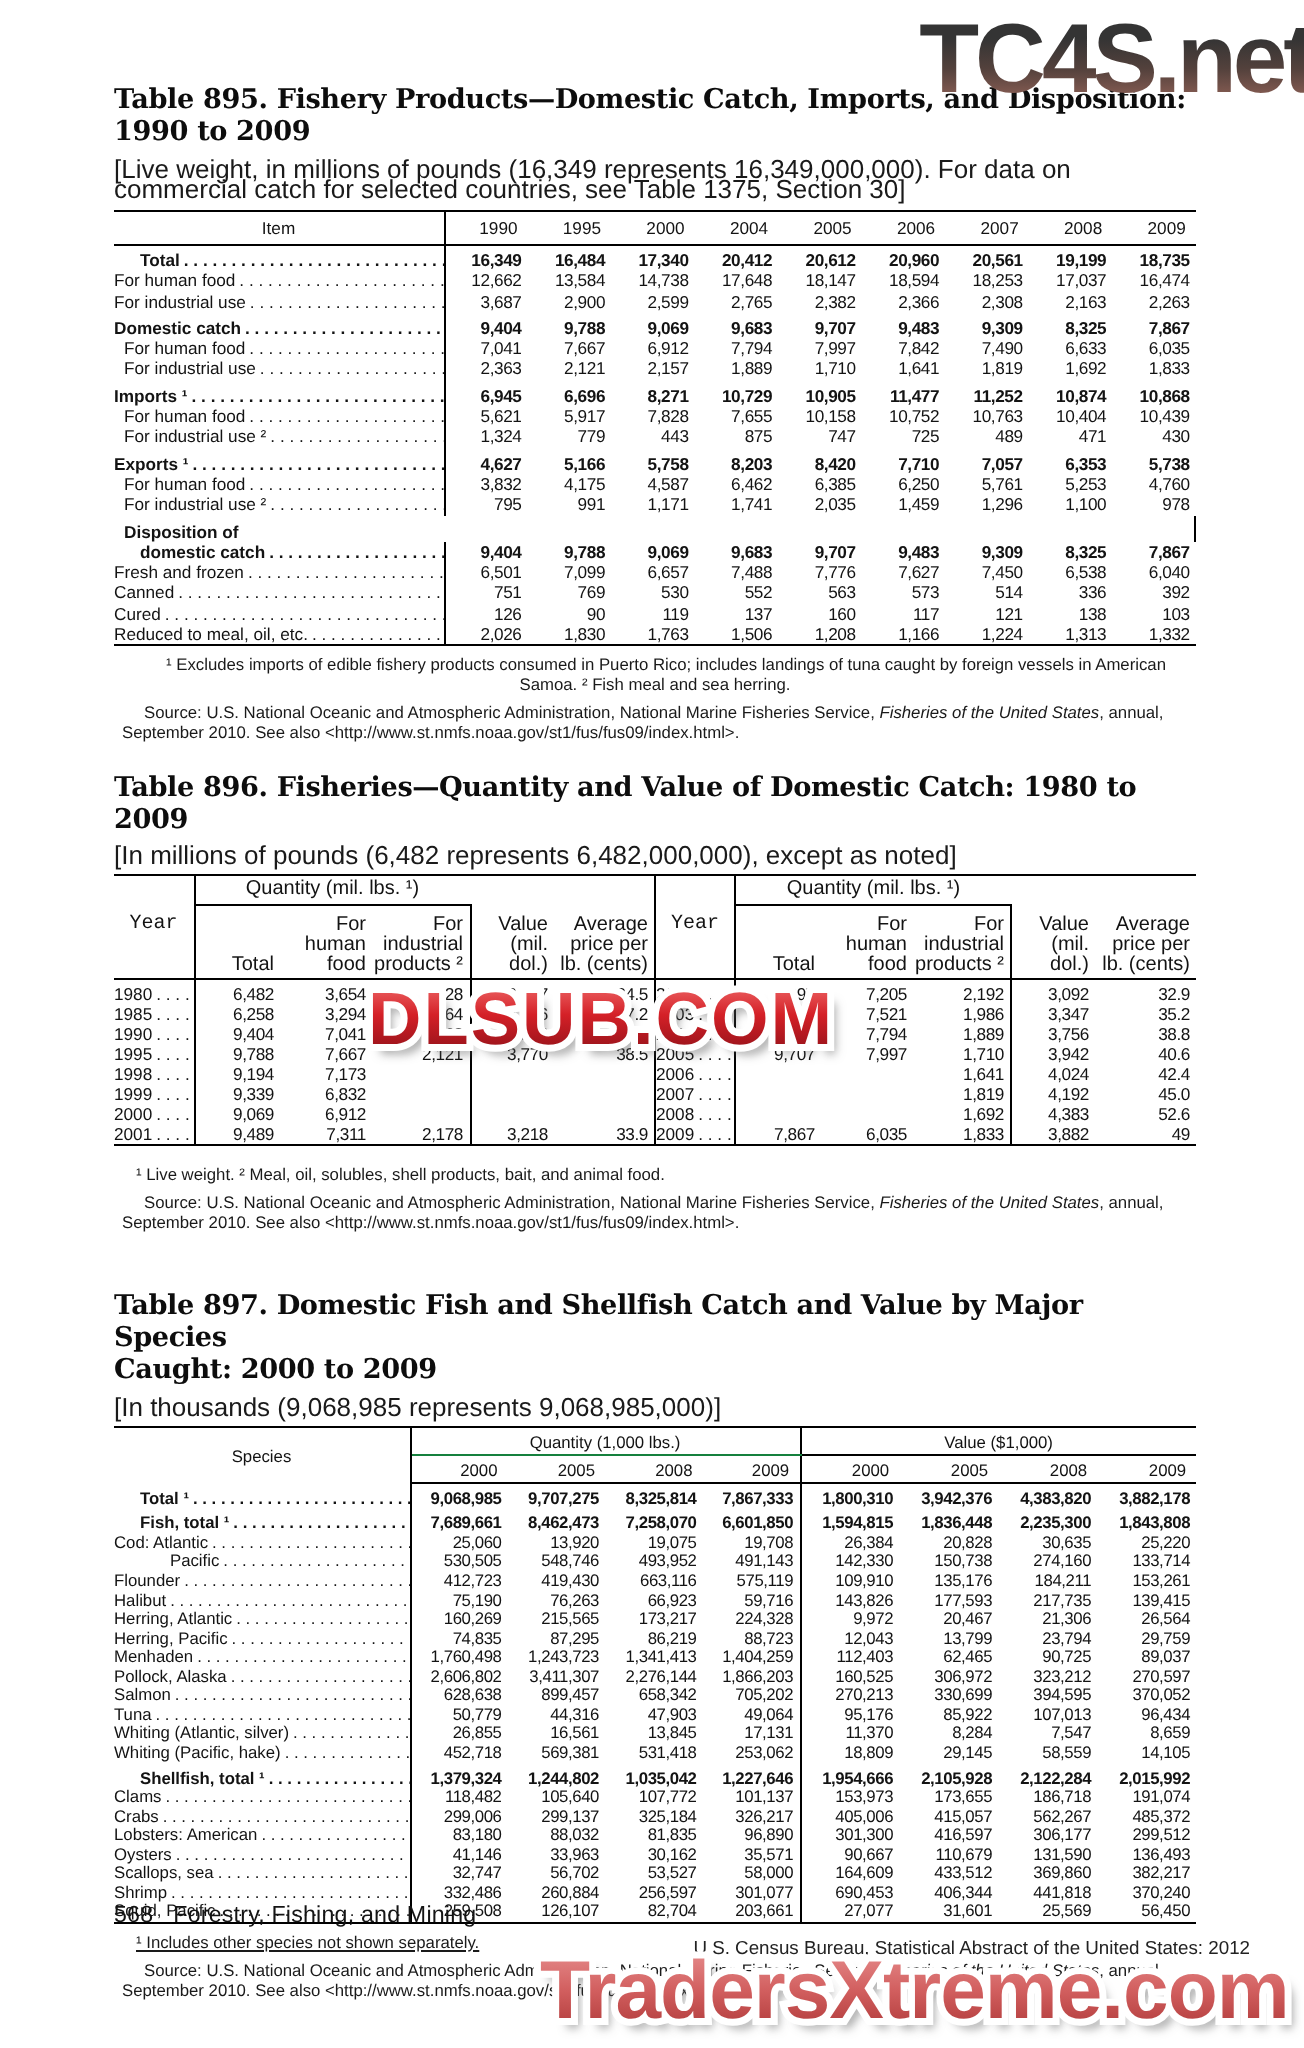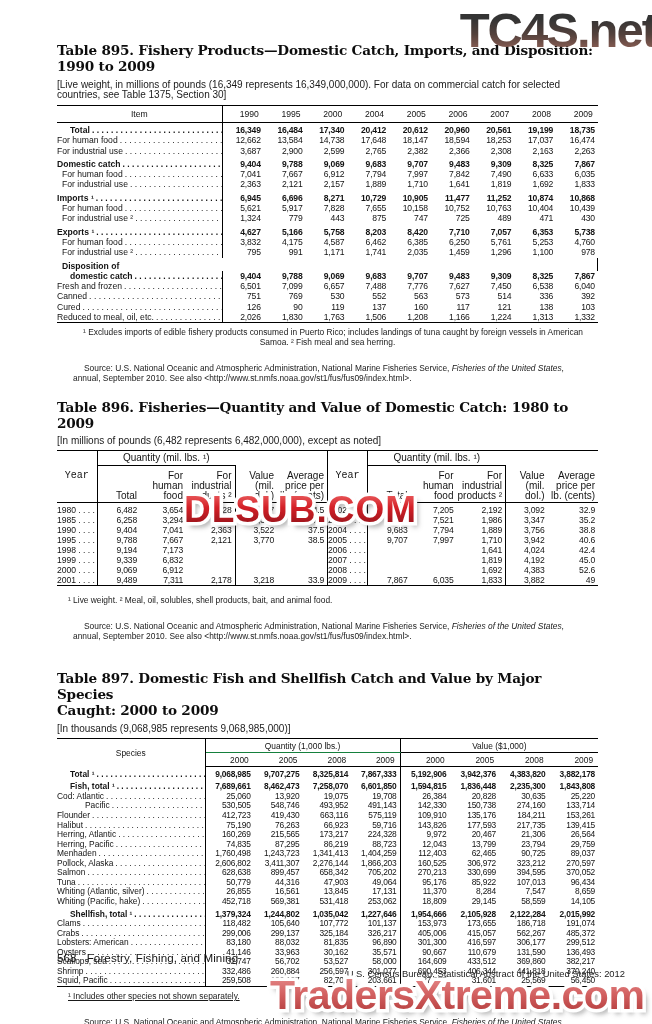--- a/index.html
+++ b/index.html
@@ -3,21 +3,21 @@
 <meta charset="utf-8">
 <style>
   html,body{margin:0;padding:0;background:#e8e8e8;}
   .page{position:relative;width:652px;height:1024px;background:#ffffff;overflow:hidden;
         font-family:"Liberation Sans",sans-serif;color:#131313;}
   .content{position:absolute;left:57px;top:0;width:541px;}
 
   
   .ttl{font-family:"DejaVu Serif",serif;font-weight:bold;font-size:13.6px;line-height:16px;
        letter-spacing:-0.2px;margin:0;color:#0d0d0d;}
-  .note{font-size:10px;line-height:10px;color:#1a1a1a;margin:0;}
+  .note{font-size:13px;line-height:10px;color:#1a1a1a;margin:0;}
   .fn{font-size:8.4px;line-height:10px;color:#1a1a1a;margin:0;text-indent:11px;}
 
   
   table{border-collapse:collapse;table-layout:fixed;width:541px;color:#131313;}
   th{font-weight:normal;}
   td,th{padding:0;margin:0;overflow:hidden;}
   .num{text-align:right;padding-right:3px;letter-spacing:-0.2px;white-space:nowrap;}
   .b{font-weight:bold;}
   tr.gap td{padding-top:3px;}
   .lead{display:flex;overflow:hidden;}
@@ -60,21 +60,21 @@
   .t897 thead th.spech{text-align:center;border-right:1px solid #000;}
   .t897 thead th.qgrp{text-align:center;border-bottom:1px solid #15803d;border-right:1px solid #000;}
   .t897 thead th.vgrp{text-align:center;border-bottom:1px solid #000;}
   .t897 thead tr.yrrow th{height:13px;text-align:right;padding-right:5px;border-bottom:1px solid #000;}
   .t897 thead tr.yrrow th:nth-child(4){border-right:1px solid #000;}
   .t897 tbody td{line-height:9.55px;}
   .t897 tbody tr:first-child td{padding-top:2.5px;}
   .t897 td.lab{border-right:1px solid #000;}
   .t897 tbody td:nth-child(5){border-right:1px solid #000;}
 
-  .srcs{margin:16px;}
+  .srcs{margin:4px;}
   .srcs i{font-style:italic;}
 
   
   .footer{position:absolute;left:57px;top:951px;font-size:11.6px;color:#141414;
           letter-spacing:0.1px;}
   .footer .pg{margin-right:10px;}
   .credit{position:absolute;right:27px;top:968px;font-size:9.4px;color:#222;}
 
   
   .wm{position:absolute;font-family:"Liberation Sans",sans-serif;font-weight:bold;z-index:20;
@@ -678,21 +678,21 @@
             <tr>
               <td class="lab i2 b">
                 <div class="lead">
                   <span class="t">Total ¹</span>
                 </div>
               </td>
               <td class="num b">9,068,985</td>
               <td class="num b">9,707,275</td>
               <td class="num b">8,325,814</td>
               <td class="num b">7,867,333</td>
-              <td class="num b">5,192,906</td>
+              <td class="num b">1,800,310</td>
               <td class="num b">3,942,376</td>
               <td class="num b">4,383,820</td>
               <td class="num b">3,882,178</td>
             </tr>
             <tr class="gap">
               <td class="lab i2 b">
                 <div class="lead">
                   <span class="t">Fish, total ¹</span>
                 </div>
               </td>

